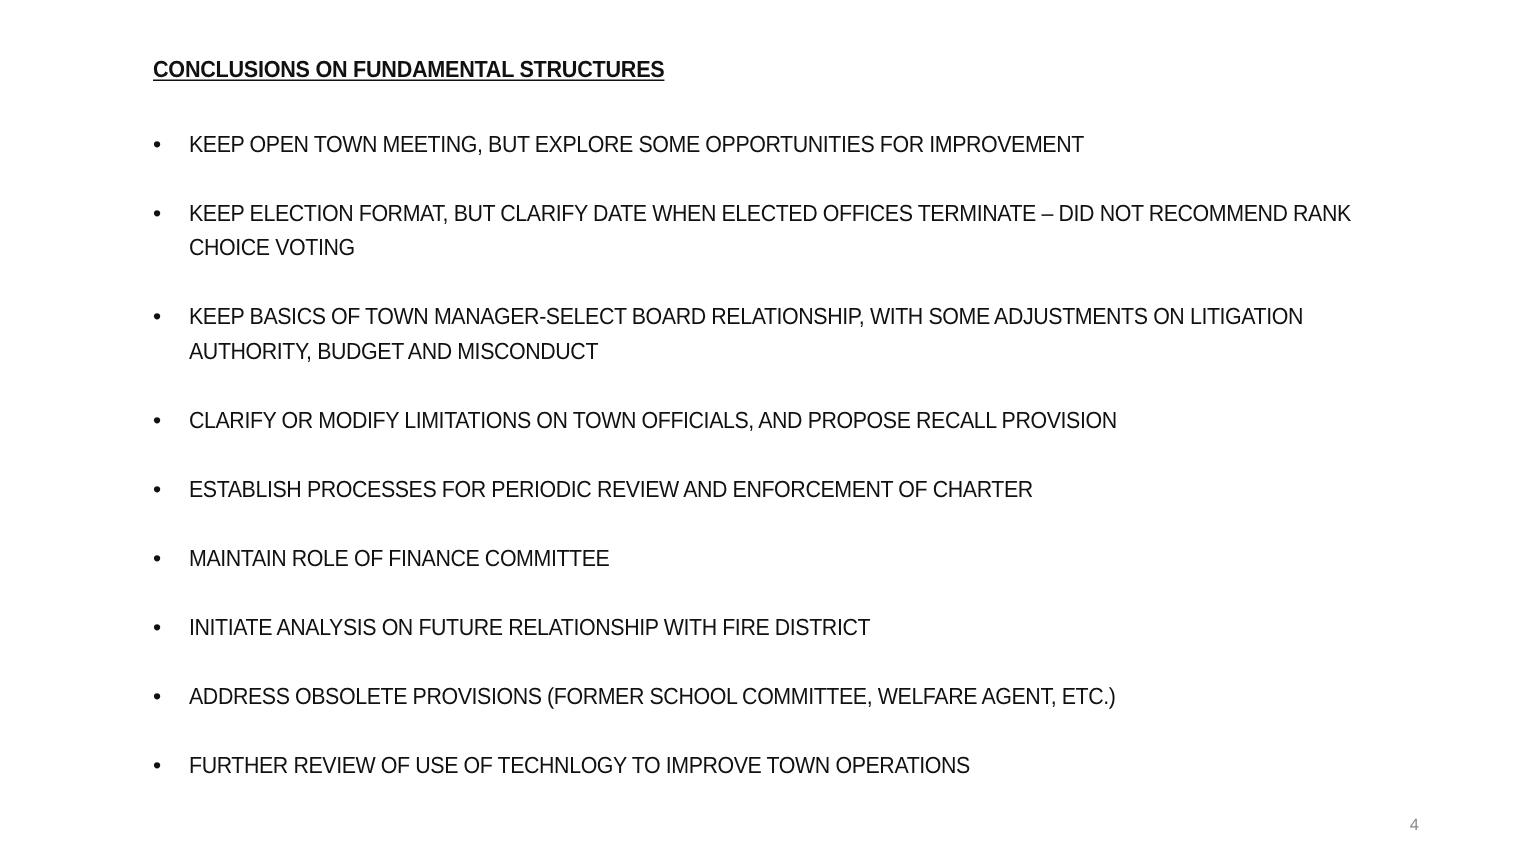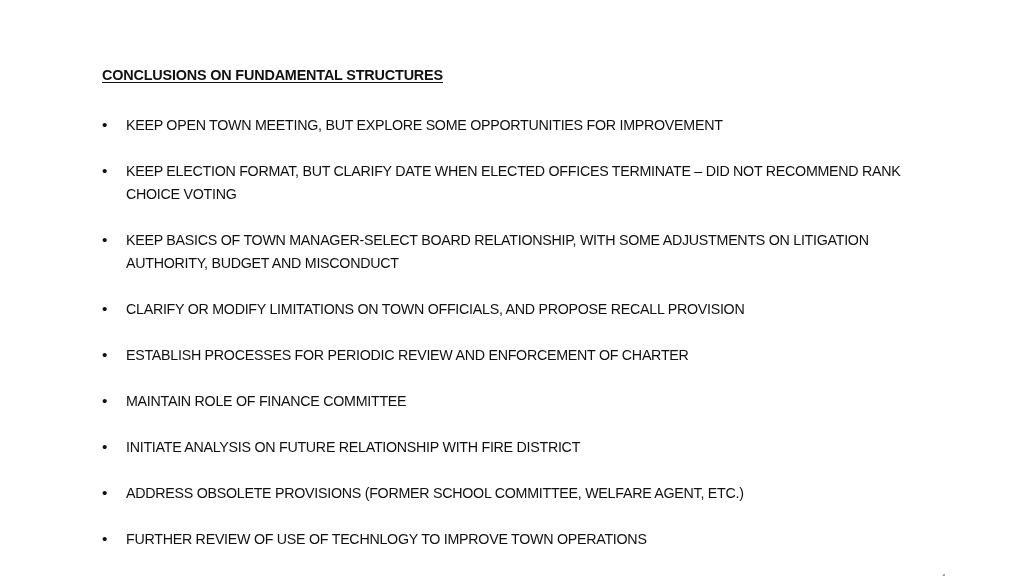--- a/index.html
+++ b/index.html
@@ -13,21 +13,20 @@
       position: relative;
       overflow: hidden;
       font-family: "Liberation Sans", "DejaVu Sans", sans-serif;
       color: #111111;
     }
     .slide {
       position: absolute;
       left: 0; top: 0;
       width: 1024px; height: 440px;
       background: #ffffff;
-      margin-top: 28px;
     }
     .title {
       position: absolute;
       left: 102px;
       top: 38px;
       font-size: 15.5px;
       font-weight: bold;
       text-decoration: underline;
       text-underline-offset: 2px;
       letter-spacing: -0.2px;

